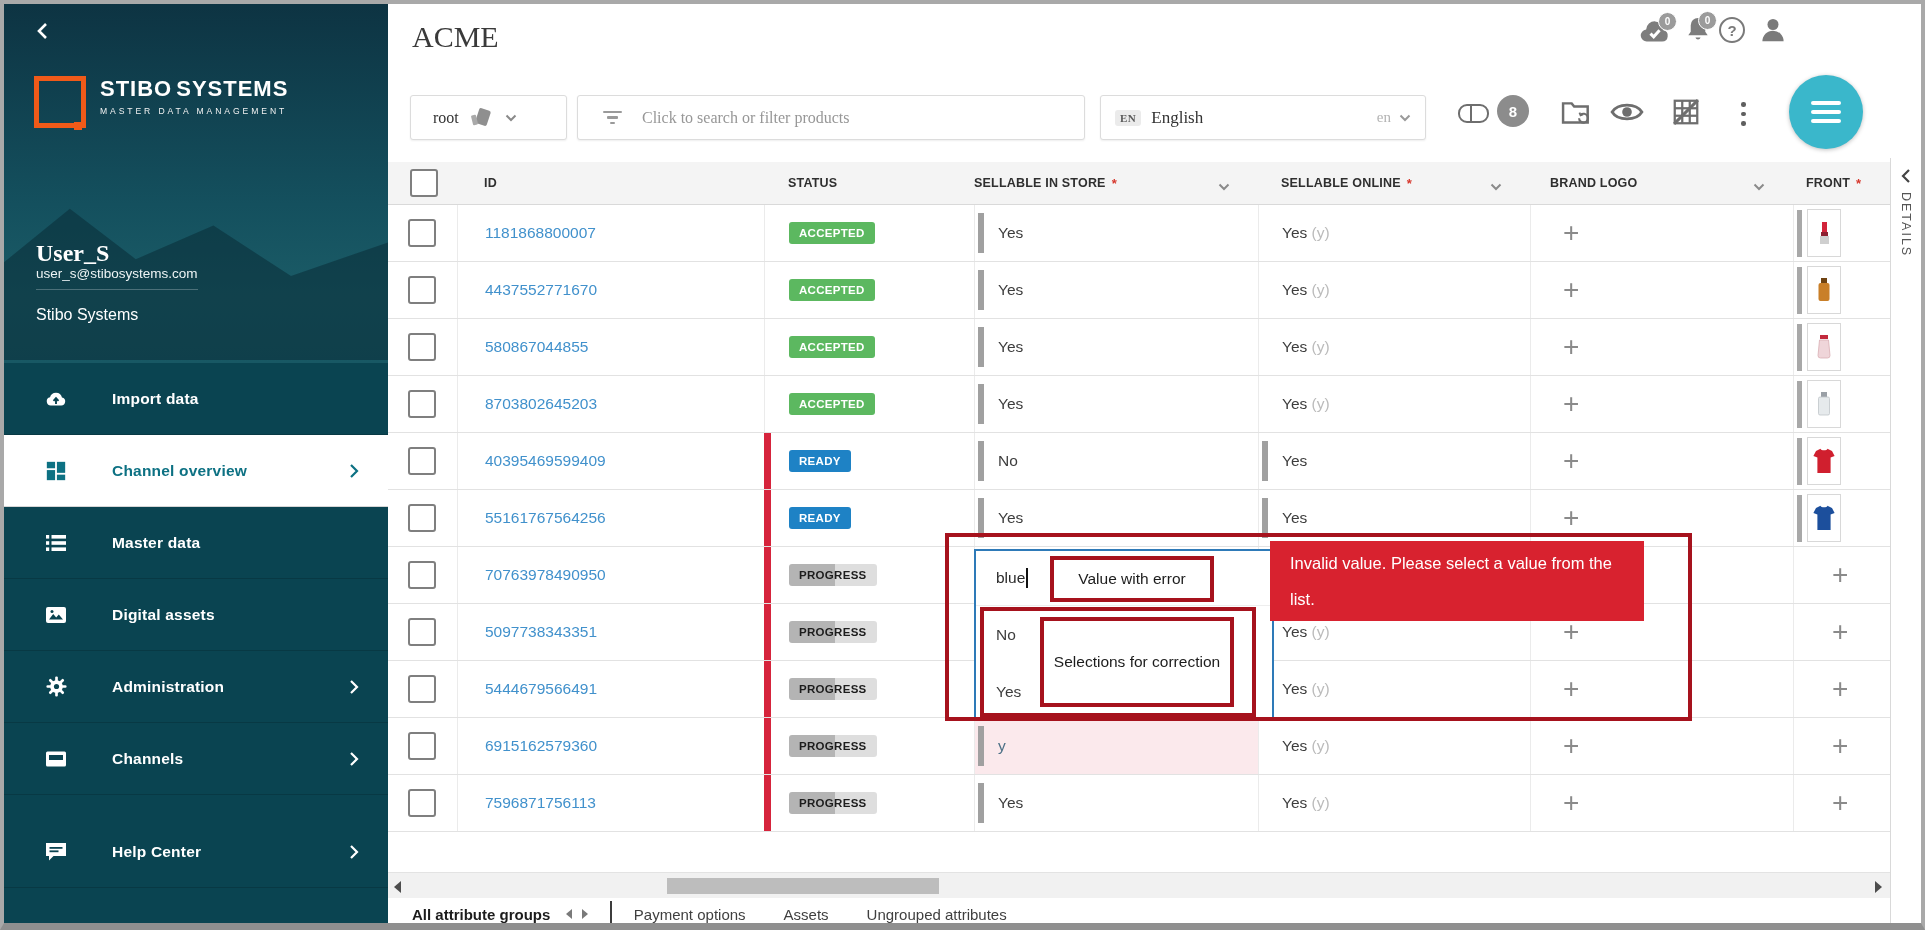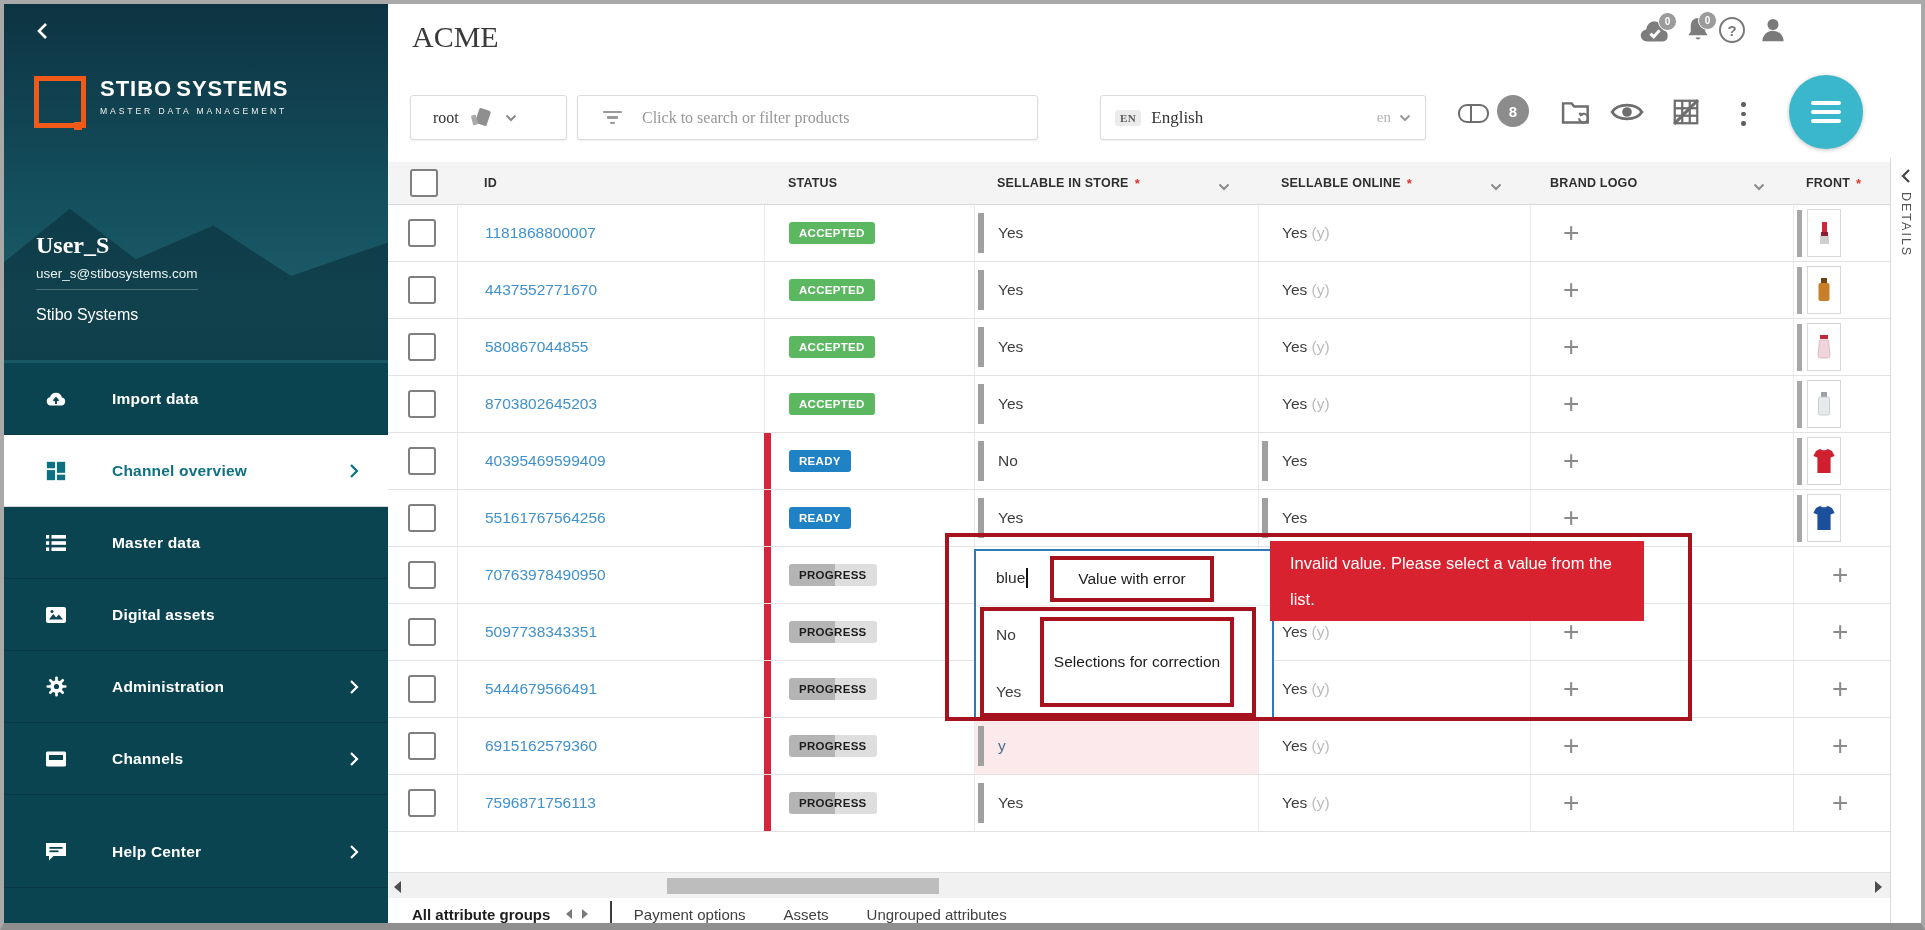--- a/index.html
+++ b/index.html
@@ -15,21 +15,21 @@
     clip-path:polygon(0 55%,18% 28%,35% 52%,55% 36%,75% 60%,100% 44%,100% 100%,0 100%);}
   .backbtn{position:absolute;left:32px;top:20px;width:26px;height:26px;cursor:pointer;z-index:2;}
   .logo-row{position:absolute;left:34px;top:76px;display:flex;align-items:flex-start;z-index:2;}
   .logo-sq{position:relative;width:42px;height:42px;border:5px solid var(--accent);}
   .logo-dot{position:absolute;right:-1px;bottom:-7px;width:8px;height:8px;background:var(--accent);}
   .logo-text{margin-left:14px;color:#fff;}
   .logo-line1{font-size:22px;letter-spacing:1px;}
   .logo-line1 b{font-weight:800;}
   .logo-line1 span.lt{font-weight:700;margin-left:4px;}
   .logo-line2{font-size:8.6px;letter-spacing:2.9px;margin-top:4px;color:#f2f2f2;}
-  .user-name{position:absolute;left:36px;top:232px;color:#fff;font-family:"Liberation Serif",serif;
+  .user-name{position:absolute;left:36px;top:240px;color:#fff;font-family:"Liberation Serif",serif;
     font-weight:bold;font-size:24px;z-index:2;}
   .user-email{position:absolute;left:36px;top:266px;color:#eef4f5;font-size:13.5px;z-index:2;
     padding-bottom:8px;border-bottom:1px solid rgba(255,255,255,.25);}
   .user-org{position:absolute;left:36px;top:306px;color:#fff;font-size:16px;z-index:2;}
   .nav{position:absolute;left:0;top:363px;right:0;bottom:0;background:var(--navbg);z-index:3;}
   .nav-item{position:absolute;left:0;width:100%;height:72px;display:flex;align-items:center;
     color:#fff;cursor:pointer;border-bottom:1px solid rgba(0,0,0,.16);box-sizing:border-box;}
   .nav-item .nicon{width:24px;height:24px;margin-left:44px;flex:0 0 24px;display:flex;align-items:center;justify-content:center;}
   .nav-item .nlabel{margin-left:44px;font-size:15.5px;font-weight:600;letter-spacing:.2px;}
   .nav-item .nchev{position:absolute;right:28px;top:27px;width:12px;height:18px;}
@@ -40,21 +40,21 @@
   .page-title{position:absolute;left:412px;top:20px;font-family:"Liberation Serif",serif;
     font-size:30px;color:#3a3a3a;}
   .ctl{position:absolute;top:95px;height:45px;background:#fff;border:1px solid #dcdcdc;border-radius:3px;
     box-shadow:0 1px 2px rgba(0,0,0,.07);box-sizing:border-box;display:flex;align-items:center;}
   .ctl-root{left:410px;width:157px;cursor:pointer;}
   .ctl-root .rt{font-family:"Liberation Serif",serif;font-size:16px;color:#333;margin-left:22px;}
   .cards-icon{position:relative;width:24px;height:24px;margin-left:10px;}
   .cards-icon .c1{position:absolute;left:8px;top:3px;width:12px;height:16px;background:#8f8f8f;border-radius:2px;transform:rotate(18deg);}
   .cards-icon .c2{position:absolute;left:3px;top:9px;width:5px;height:10px;background:#a9a9a9;border-radius:1px;transform:rotate(-14deg);}
   .chev{width:12px;height:8px;}
-  .ctl-search{left:577px;width:461px;cursor:text;}
+  .ctl-search{left:577px;width:508px;cursor:text;}
   .filter-icon{margin-left:24px;width:20px;display:flex;flex-direction:column;gap:3px;align-items:center;}
   .filter-icon i{display:block;height:2.4px;background:#9a9a9a;border-radius:1px;}
   .filter-icon i:nth-child(1){width:19px;}.filter-icon i:nth-child(2){width:11px;}.filter-icon i:nth-child(3){width:5px;}
   .ctl-search .ph{font-family:"Liberation Serif",serif;font-size:16px;color:#979797;margin-left:20px;}
   .ctl-lang{left:1100px;width:326px;cursor:pointer;}
   .lang-badge{margin-left:14px;background:#ebebeb;border-radius:3px;padding:2px 5px;
     font-family:"Liberation Serif",serif;font-size:11px;font-weight:bold;letter-spacing:.5px;color:#5a5a5a;}
   .lang-name{font-family:"Liberation Serif",serif;font-size:17px;color:#333;margin-left:10px;}
   .lang-code{font-family:"Liberation Serif",serif;font-size:15px;color:#b3b3b3;margin-left:auto;}
   .ctl-lang .chev{margin:0 14px 0 8px;}
@@ -360,21 +360,21 @@
     <div class="th w-cb">
         <span class="checkbox" style="margin-left:22px"></span>
       </div>
     <div class="th w-id">
         <span style="margin-left:27px">ID</span>
       </div>
     <div class="th w-st">
         <span style="margin-left:24px">STATUS</span>
       </div>
     <div class="th w-sis">
-        <span style="margin-left:23px">SELLABLE IN STORE</span>
+        <span style="">SELLABLE IN STORE</span>
         <span class="req">*</span>
         <span class="hchev"><svg class="chev" viewBox="0 0 12 8">
             <polyline points="1.5,1.5 6,6 10.5,1.5" fill="none" stroke="#8a8a8a" stroke-width="2"></polyline>
           </svg></span>
       </div>
     <div class="th w-so">
         <span style="margin-left:23px">SELLABLE ONLINE</span>
         <span class="req">*</span>
         <span class="hchev"><svg class="chev" viewBox="0 0 12 8">
             <polyline points="1.5,1.5 6,6 10.5,1.5" fill="none" stroke="#8a8a8a" stroke-width="2"></polyline>

